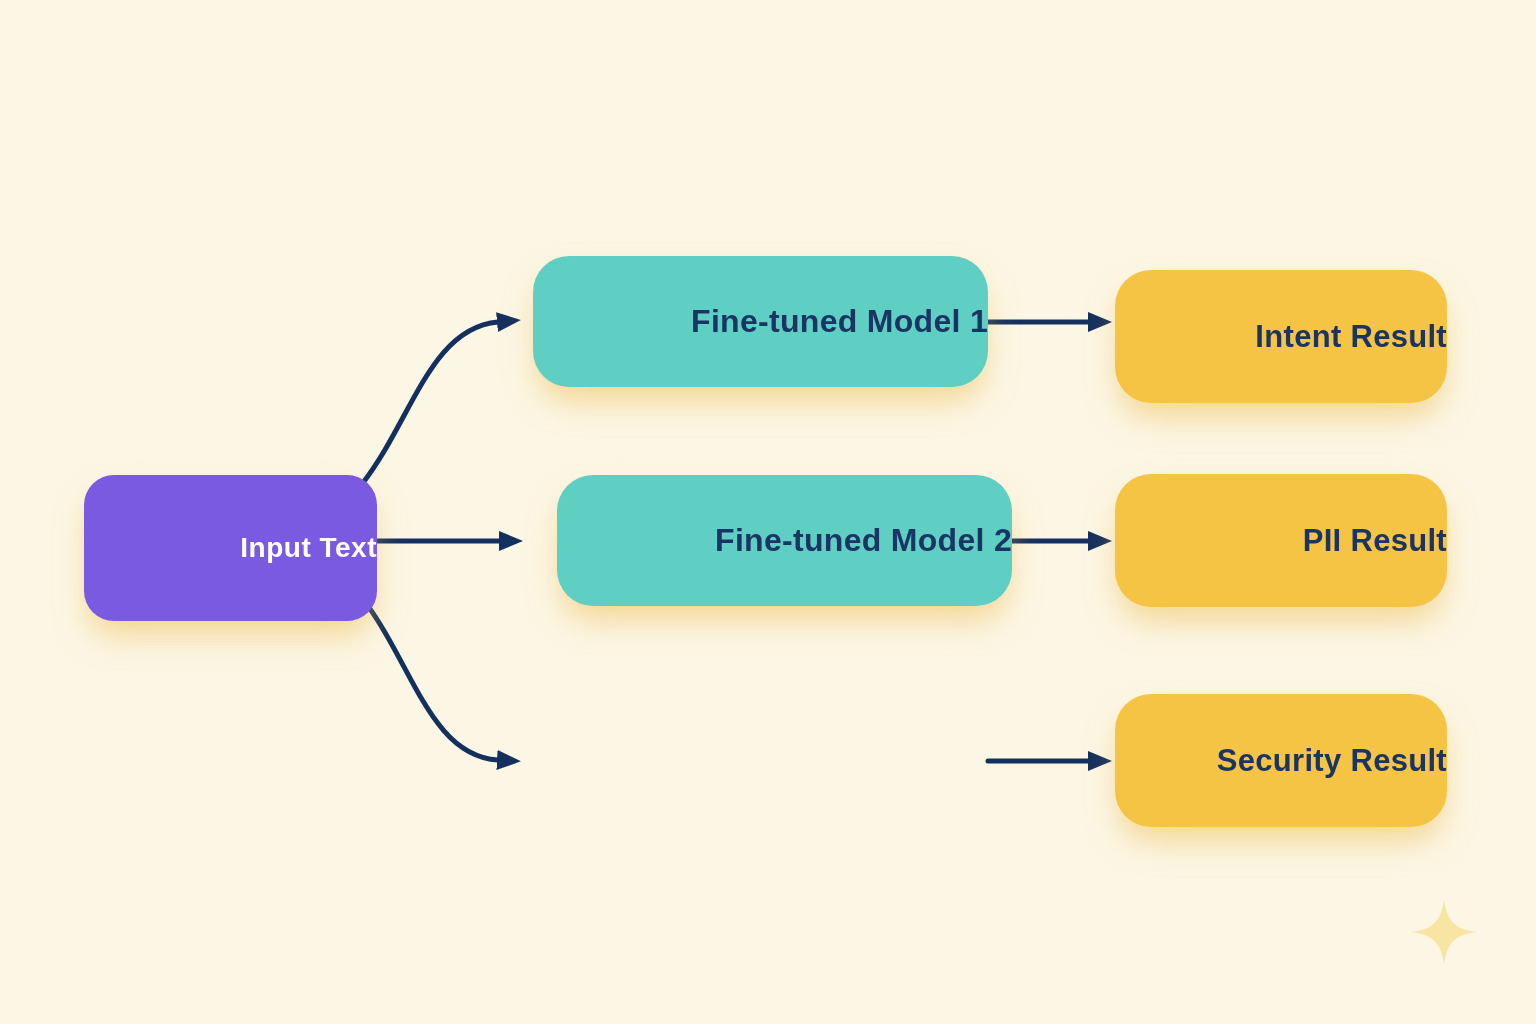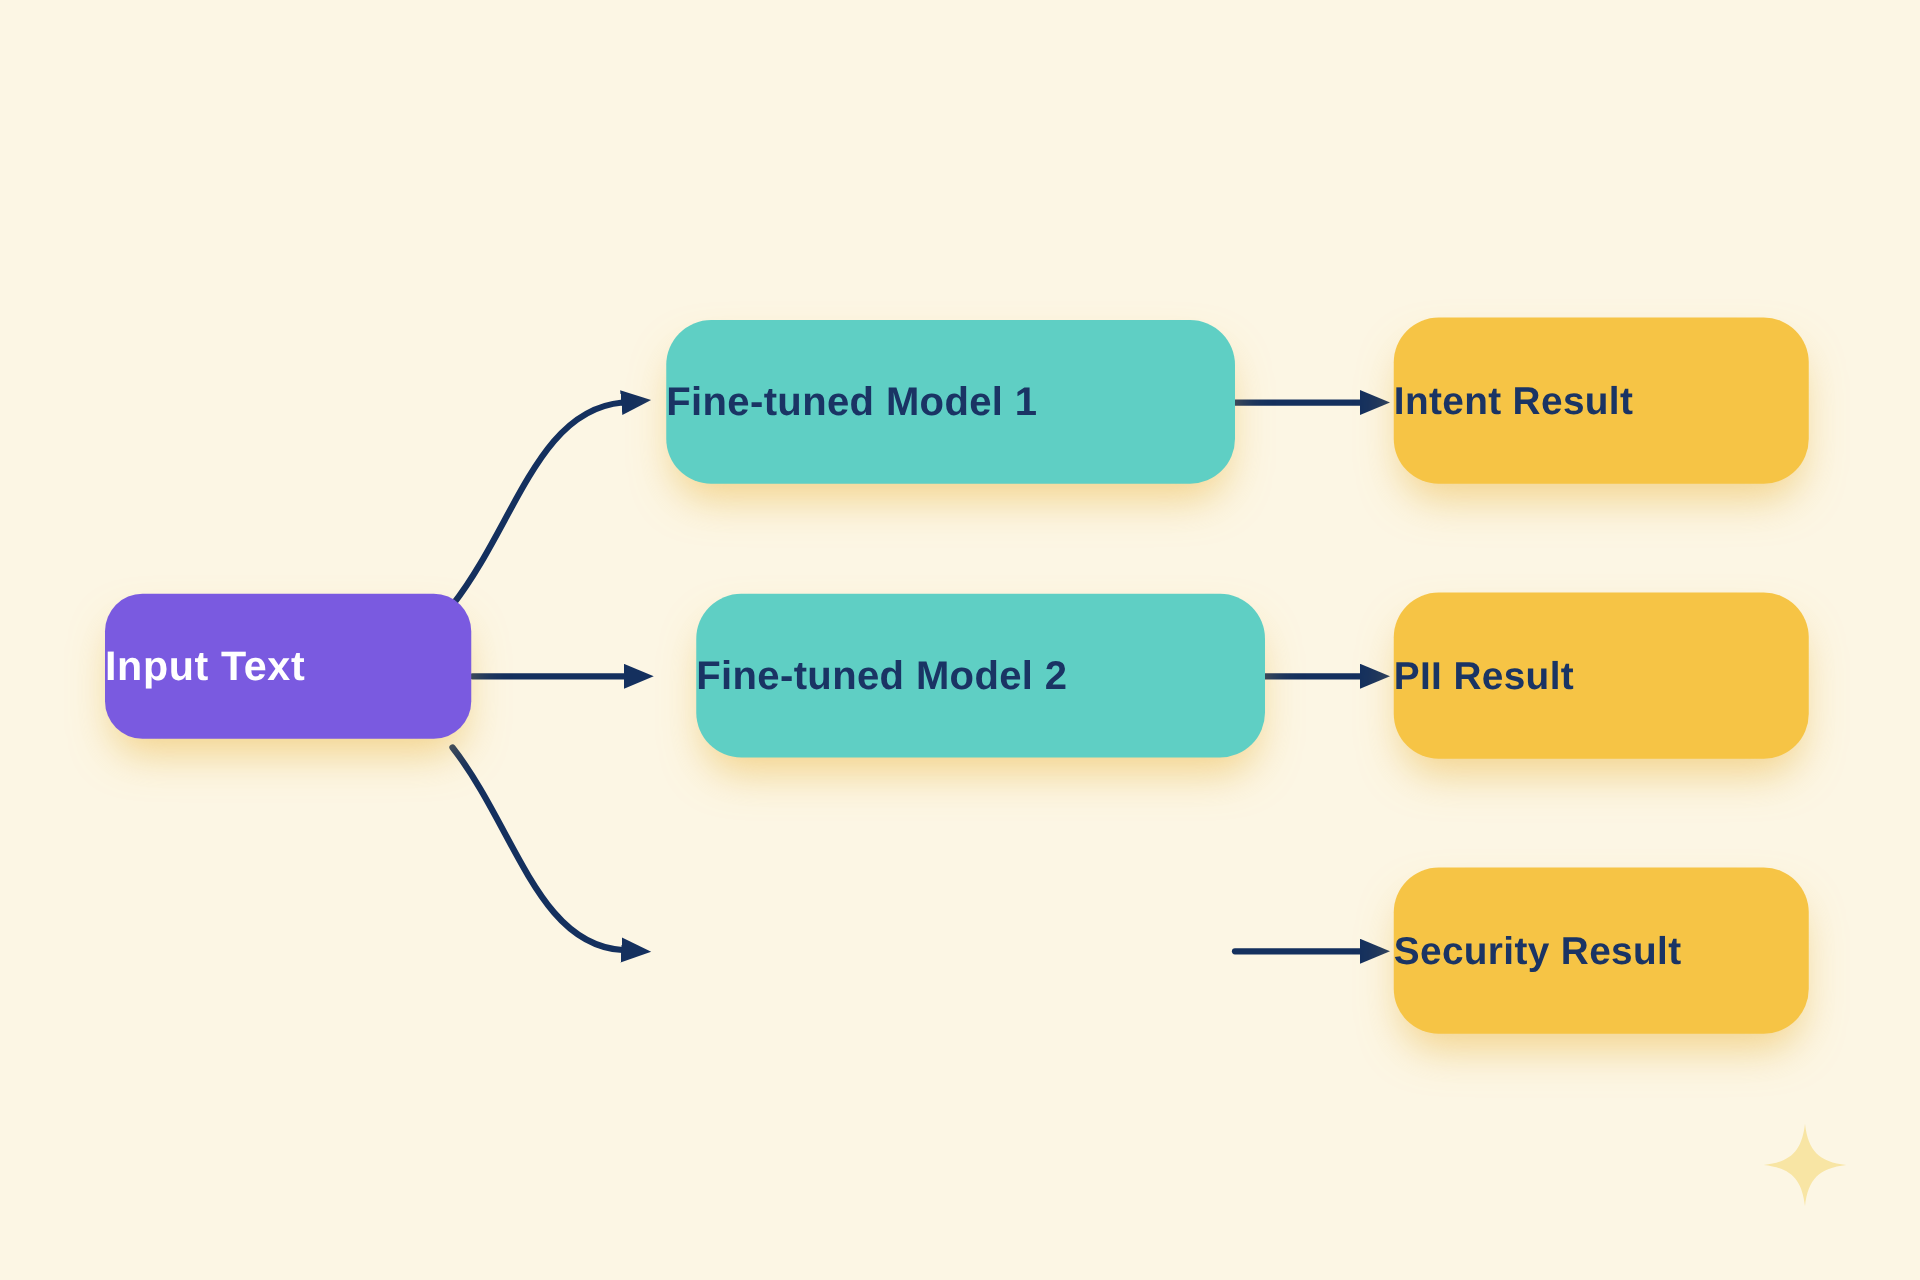--- a/index.html
+++ b/index.html
@@ -19,32 +19,32 @@
     width: 1536px;
     height: 1024px;
     background: var(--background);
     overflow: hidden;
     font-family: "Liberation Sans", "DejaVu Sans", sans-serif;
   }
   .node {
     position: absolute;
     display: flex;
     align-items: center;
-    justify-content: flex-start;
+    justify-content: flex-end;
     font-weight: 700;
     text-align: center;
     box-shadow: 0 18px 32px -6px rgba(235, 184, 70, 0.55);
   }
   .node-input {
     left: 84px; top: 475px;
-    width: 293px; height: 116px;
+    width: 293px; height: 146px;
     background: var(--input-node);
     border-radius: 30px;
     color: var(--input-text);
-    font-size: 33px;
+    font-size: 28px;
     letter-spacing: 0.5px;
   }
   .node-model {
     left: 533px;
     width: 455px; height: 131px;
     background: var(--model-node);
     border-radius: 36px;
     color: var(--node-text-dark);
     font-size: 32px;
     letter-spacing: 0.3px;
@@ -54,21 +54,21 @@
     width: 332px; height: 133px;
     background: var(--result-node);
     border-radius: 36px;
     color: var(--node-text-dark);
     font-size: 31px;
     letter-spacing: 0.3px;
   }
   .row1m { top: 256px; }
   .row2m { top: 475px; margin-left: 24px; }
   .row3m { top: 695px; }
-  .row1r { top: 254px; }
+  .row1r { top: 270px; }
   .row2r { top: 474px; }
   .row3r { top: 694px; }
 
   svg.arrows {
     position: absolute;
     left: 0; top: 0;
     width: 1536px; height: 1024px;
     color: var(--arrow);
     pointer-events: none;
   }

